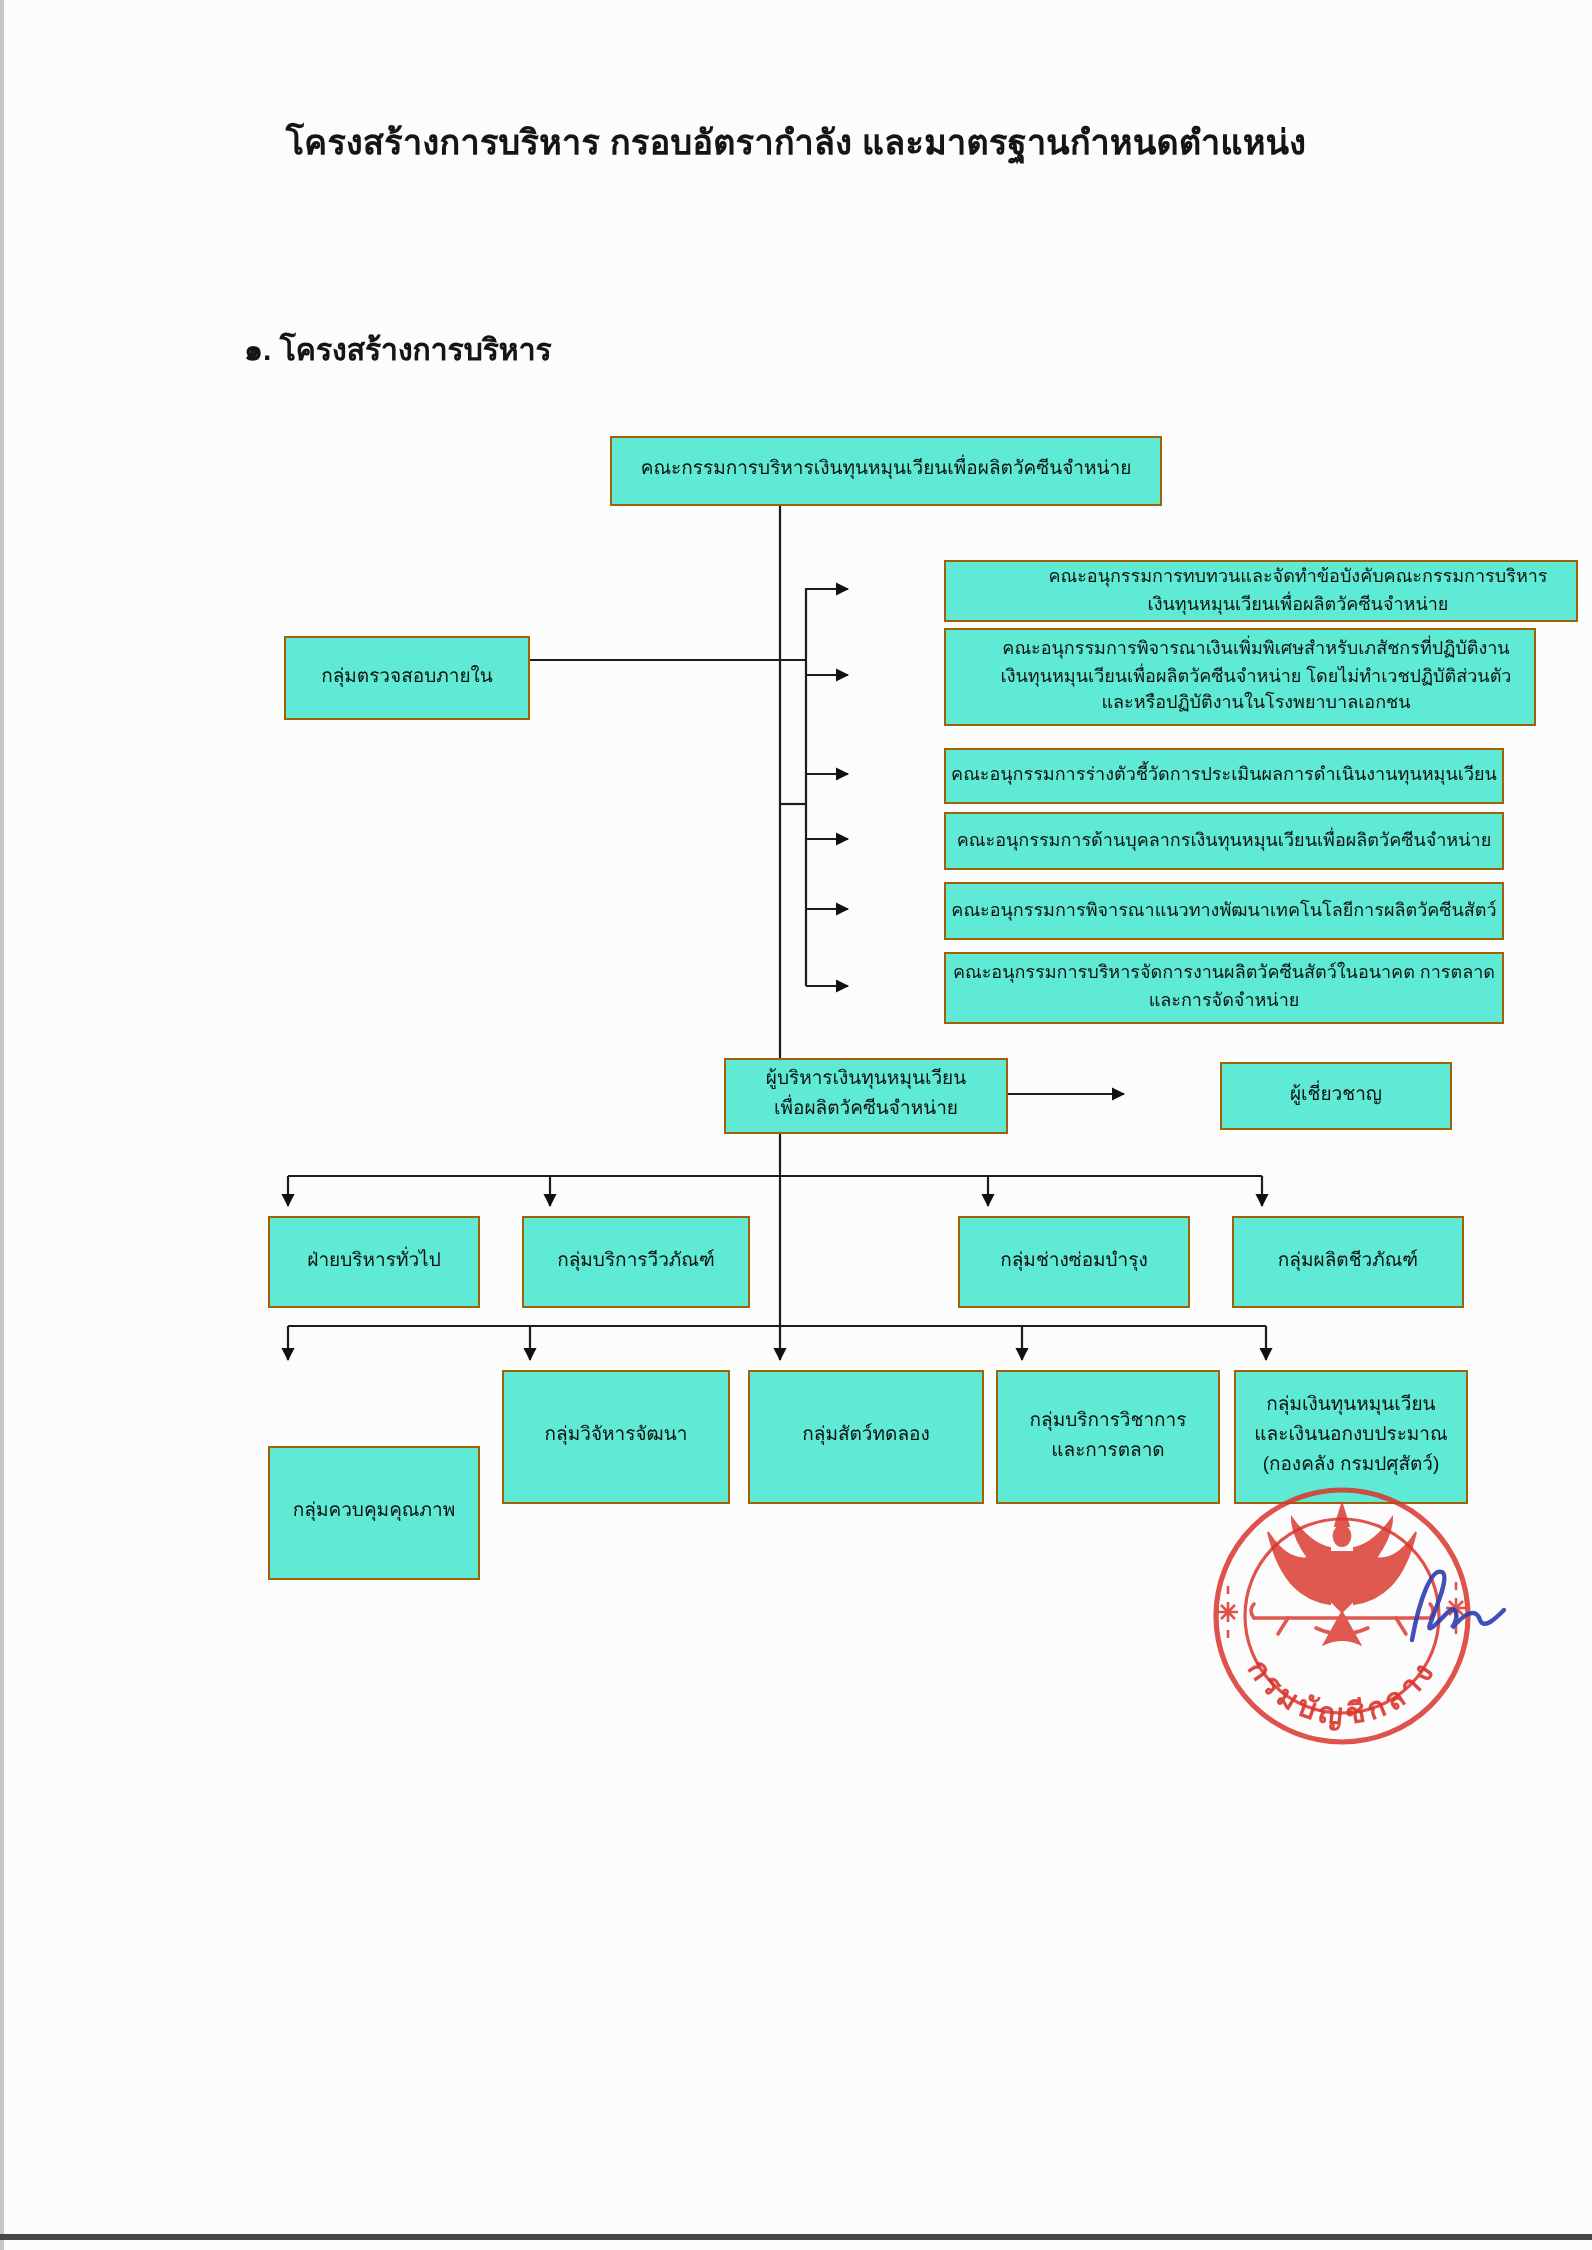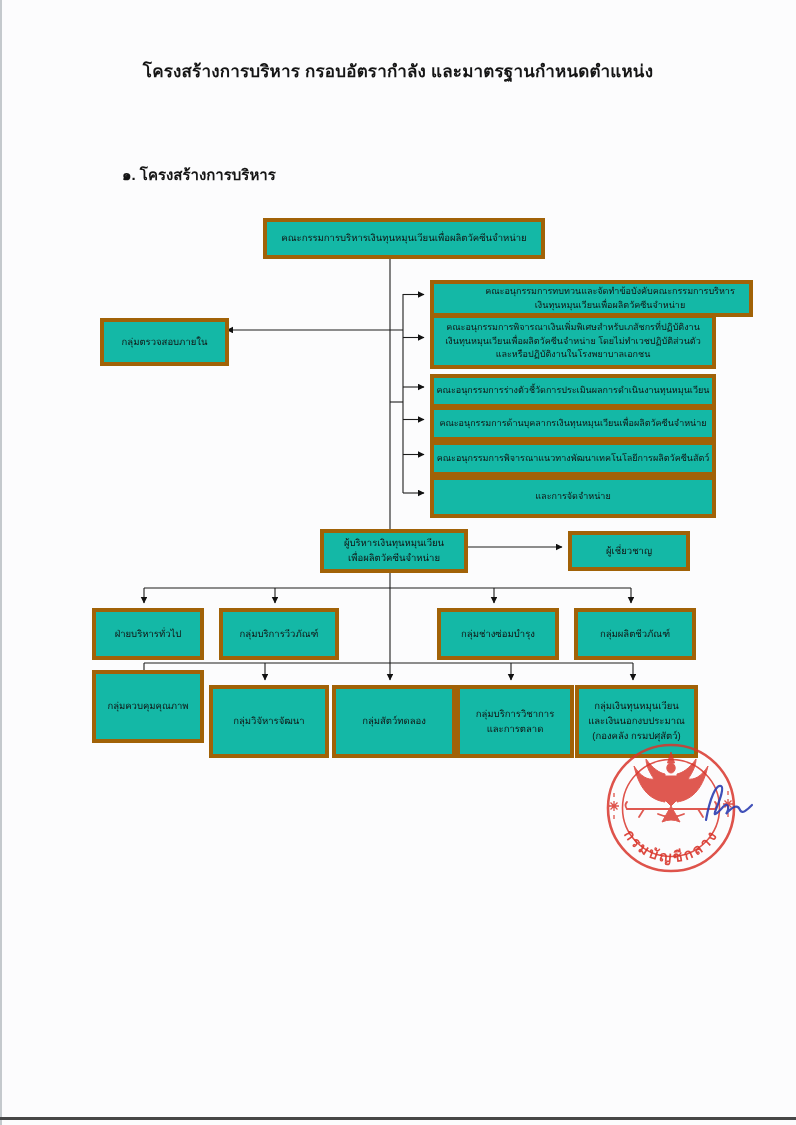--- a/index.html
+++ b/index.html
@@ -5,23 +5,23 @@
   html,body{margin:0;padding:0;}
   body{
     width:796px;height:1125px;position:relative;overflow:hidden;
     background:#fcfcfd;color:#151515;
     font-family:"Liberation Sans",sans-serif;
   }
   .page-title{position:absolute;left:0;top:56px;width:100%;text-align:center;
     font-size:17px;font-weight:bold;line-height:32px;letter-spacing:.2px;}
   .section-heading{position:absolute;left:88px;top:163px;
     font-size:15px;font-weight:bold;margin-left:34px;}
-  .box{position:absolute;border:4px solid #a16207;background:#14b8a6;
+  .box{position:absolute;border:1px solid #a16207;background:#5eead4;
     display:flex;flex-direction:column;justify-content:center;align-items:center;
-    text-align:center;font-size:9.5px;line-height:1.55;color:#111;}
+    text-align:center;font-size:9.5px;line-height:1.55;color:#111;margin-left:42px;}
   .box span{display:block;white-space:nowrap;}
   .sub{font-size:9px;}
   svg.connectors{position:absolute;left:0;top:0;}
   .scan-left{position:absolute;left:0;top:0;width:2px;height:1125px;
     background:rgba(150,158,166,.55);}
   .scan-bottom{position:absolute;left:0;top:1117px;width:796px;height:3px;
     background:#474747;}
   .seal-wrap{position:absolute;left:596px;top:736px;width:160px;height:140px;}
   .sig-wrap{position:absolute;left:690px;top:772px;width:72px;height:72px;}
 </style>
@@ -75,39 +75,40 @@
 
 <div class="box" style="left:100px;top:318px;width:121px;height:40px;">
   <span>กลุ่มตรวจสอบภายใน</span>
 </div>
 
 <div class="box sub" style="left:430px;top:280px;width:278px;height:29px;padding-left:37px;">
   <span>คณะอนุกรรมการทบทวนและจัดทำข้อบังคับคณะกรรมการบริหาร</span>
   <span>เงินทุนหมุนเวียนเพื่อผลิตวัคซีนจำหน่าย</span>
 </div>
 
-<div class="box sub" style="left:430px;top:314px;width:278px;height:47px;">
+<div class="box sub" style="left:430px;top:314px;width:278px;height:47px;padding-left:16px;">
   <span>คณะอนุกรรมการพิจารณาเงินเพิ่มพิเศษสำหรับเภสัชกรที่ปฏิบัติงาน</span>
   <span>เงินทุนหมุนเวียนเพื่อผลิตวัคซีนจำหน่าย โดยไม่ทำเวชปฏิบัติส่วนตัว</span>
   <span>และหรือปฏิบัติงานในโรงพยาบาลเอกชน</span>
 </div>
 
 <div class="box sub" style="left:430px;top:374px;width:278px;height:26px;align-items:center;">
   <span>คณะอนุกรรมการร่างตัวชี้วัดการประเมินผลการดำเนินงานทุนหมุนเวียน</span>
 </div>
 
 <div class="box sub" style="left:430px;top:406px;width:278px;height:27px;">
   <span>คณะอนุกรรมการด้านบุคลากรเงินทุนหมุนเวียนเพื่อผลิตวัคซีนจำหน่าย</span>
 </div>
 
 <div class="box sub" style="left:430px;top:441px;width:278px;height:27px;">
   <span>คณะอนุกรรมการพิจารณาแนวทางพัฒนาเทคโนโลยีการผลิตวัคซีนสัตว์</span>
 </div>
 
 <div class="box sub" style="left:430px;top:476px;width:278px;height:34px;">
+  <span>คณะอนุกรรมการบริหารจัดการงานผลิตวัคซีนสัตว์ในอนาคต การตลาด</span>
   <span>และการจัดจำหน่าย</span>
 </div>
 
 <div class="box" style="left:320px;top:529px;width:140px;height:36px;">
   <span>ผู้บริหารเงินทุนหมุนเวียน</span>
   <span>เพื่อผลิตวัคซีนจำหน่าย</span>
 </div>
 
 <div class="box" style="left:568px;top:531px;width:114px;height:32px;">
   <span>ผู้เชี่ยวชาญ</span>
@@ -119,21 +120,21 @@
 <div class="box" style="left:219px;top:608px;width:112px;height:44px;">
   <span>กลุ่มบริการวีวภัณฑ์</span>
 </div>
 <div class="box" style="left:437px;top:608px;width:114px;height:44px;">
   <span>กลุ่มช่างซ่อมบำรุง</span>
 </div>
 <div class="box" style="left:574px;top:608px;width:114px;height:44px;">
   <span>กลุ่มผลิตชีวภัณฑ์</span>
 </div>
 
-<div class="box" style="left:92px;top:670px;width:104px;height:65px;align-items:center;">
+<div class="box" style="left:92px;top:723px;width:104px;height:65px;align-items:center;">
   <span>กลุ่มควบคุมคุณภาพ</span>
 </div>
 <div class="box" style="left:209px;top:685px;width:112px;height:65px;">
   <span>กลุ่มวิจัหารจัฒนา</span>
 </div>
 <div class="box" style="left:332px;top:685px;width:116px;height:65px;">
   <span>กลุ่มสัตว์ทดลอง</span>
 </div>
 <div class="box" style="left:456px;top:685px;width:110px;height:65px;">
   <span>กลุ่มบริการวิชาการ</span>

